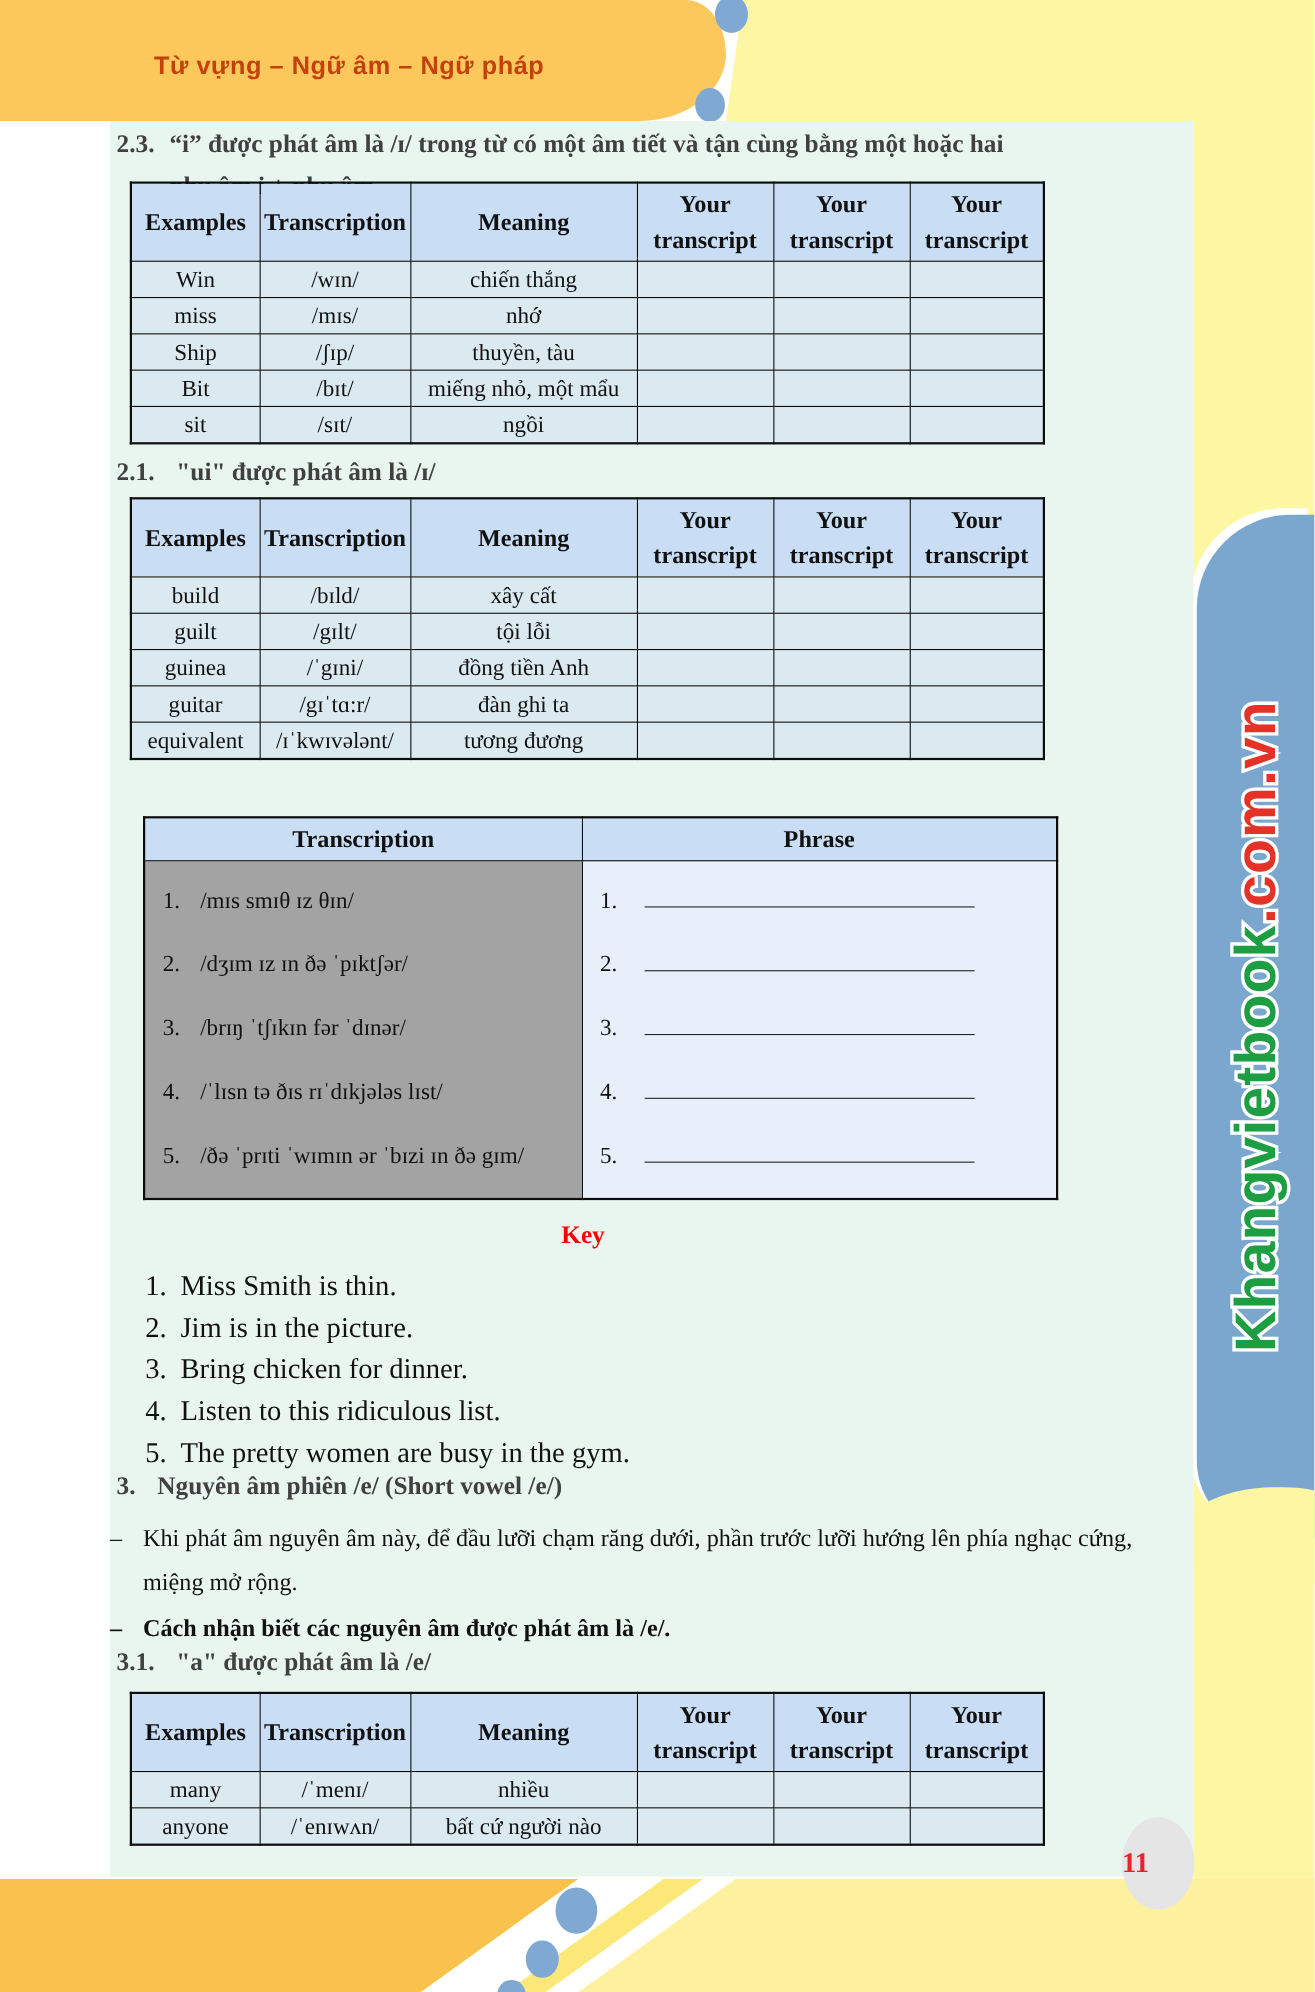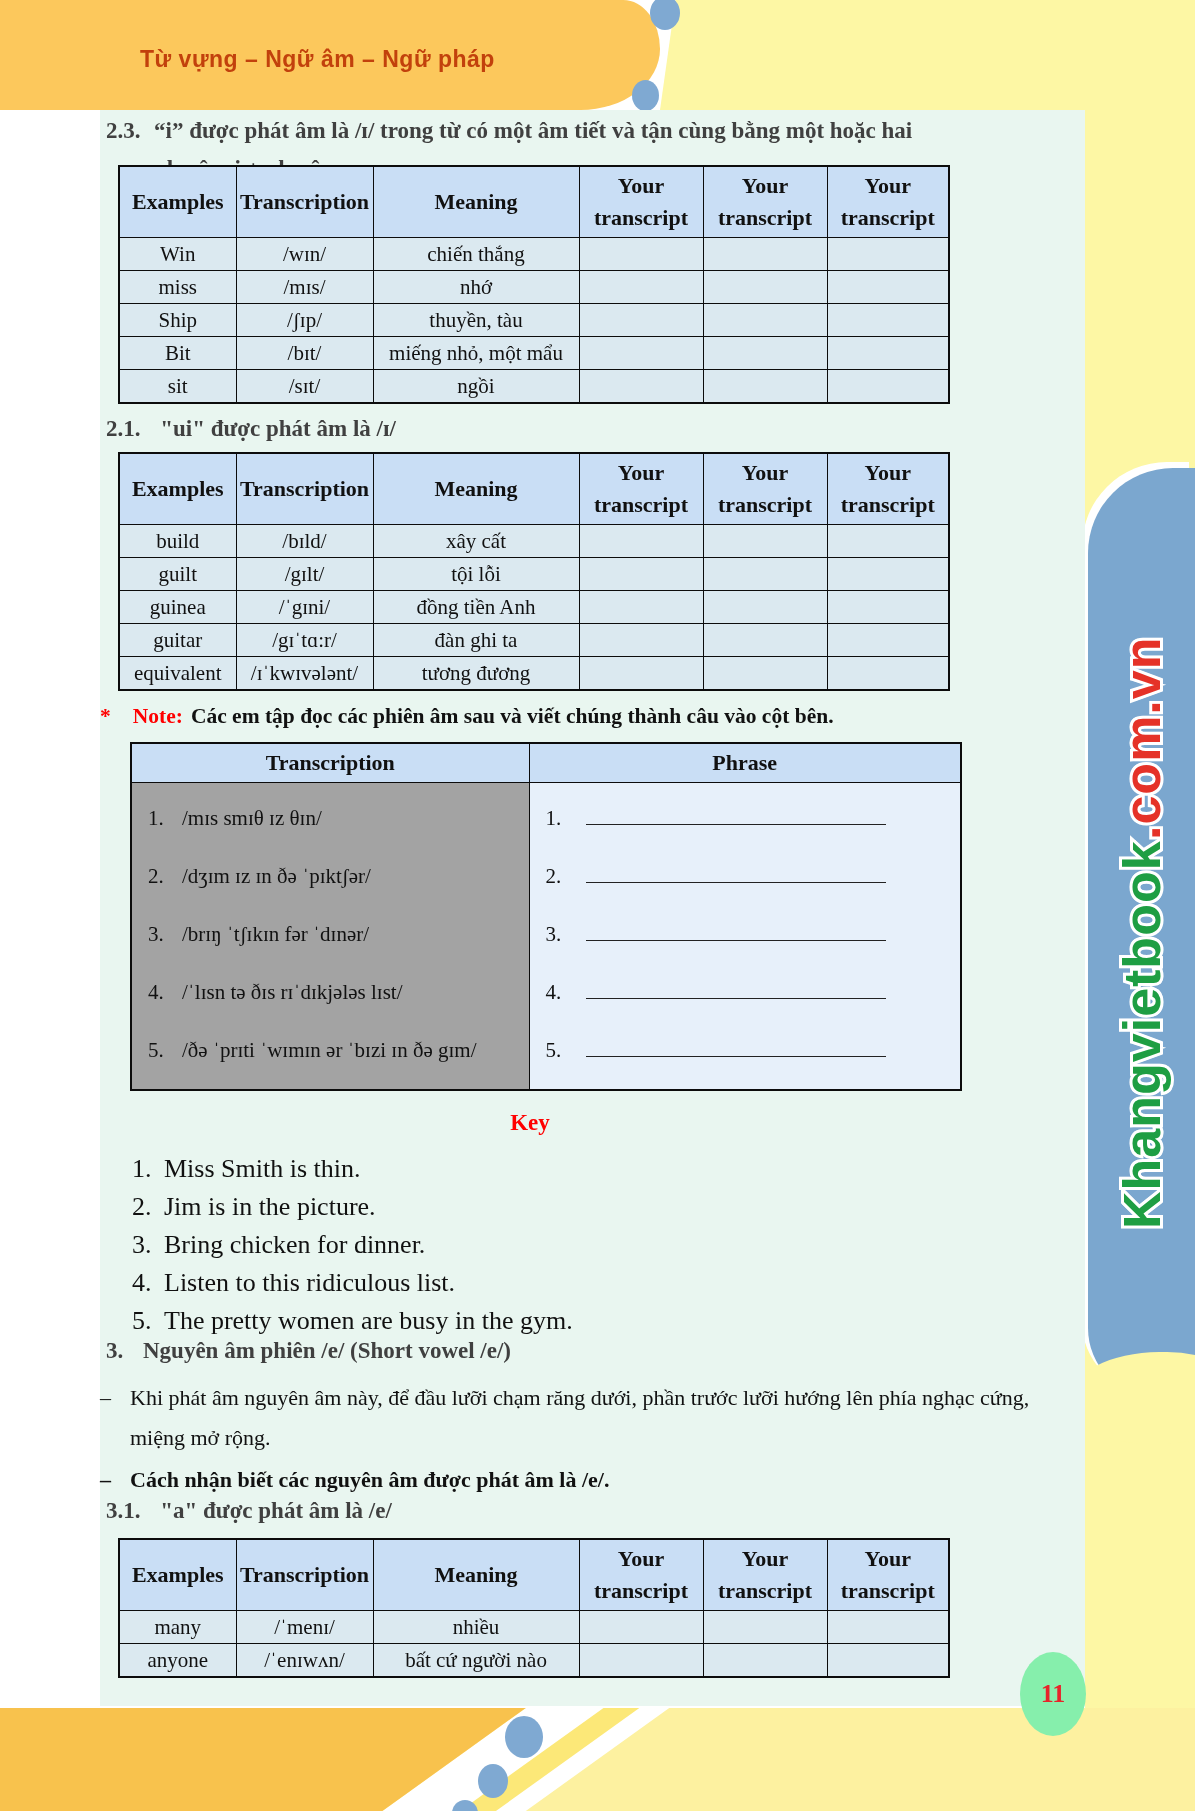--- a/index.html
+++ b/index.html
@@ -42,22 +42,22 @@
   .bottom-band{position:absolute;left:0;top:1708px;width:1195px;height:103px;background:#fdf1a0;overflow:hidden;}
   .bb-white{position:absolute;left:0;top:0;width:100%;height:100%;background:#fff;
     clip-path:polygon(44% 0,56% 0,44% 100%,32% 100%);}
   .bb-orange{position:absolute;left:0;top:0;width:100%;height:100%;background:#f8c24d;
     clip-path:polygon(0 0,44% 0,32% 100%,0 100%);}
   .bb-stripe{position:absolute;left:0;top:0;width:100%;height:100%;background:#fce878;
     clip-path:polygon(50.5% 0,53.5% 0,41.5% 100%,38.5% 100%);}
   .bb-dot1{left:505px;top:8px;width:38px;height:42px;}
   .bb-dot2{left:478px;top:56px;width:30px;height:34px;}
   .bb-dot3{left:452px;top:92px;width:26px;height:26px;}
-  .page-oval{position:absolute;left:1020px;top:1652px;width:66px;height:84px;background:#86efac;border-radius:50%;
-    display:flex;align-items:center;justify-content:center;z-index:5;}
+  .page-oval{position:absolute;left:1020px;top:1652px;width:66px;height:84px;background:#e5e5e5;border-radius:50%;
+    display:flex;align-items:center;justify-content:flex-start;z-index:5;}
   .page-num{color:#e8232a;font-weight:bold;font-size:26px;}
   
   .content{position:absolute;left:100px;top:110px;width:985px;height:1596px;background:#e9f6f0;}
   .abs{position:absolute;}
   .heading{color:#404040;font-weight:bold;font-size:23px;}
   .h-num{position:absolute;left:0;top:0;}
   .h-text{display:block;}
   .h23{left:6px;top:2px;width:848px;line-height:38px;}
   .h23 .h-text{padding-left:48px;}
   .h24{left:6px;top:306px;}
@@ -248,23 +248,20 @@
         <td>equivalent</td>
         <td>/ɪˈkwɪvələnt/</td>
         <td>tương đương</td>
         <td></td>
         <td></td>
         <td></td>
       </tr>
     </tbody>
   </table>
 
-  <div class="abs note-line">
-    <span class="note-star">*</span><span class="note-label">Note:</span><span>Các em tập đọc các phiên âm sau và viết chúng thành câu vào cột bên.</span>
-  </div>
 
   <table class="ptable">
     <colgroup>
         <col style="width:398px">
         <col style="width:432px">
       </colgroup>
     <thead>
       <tr>
         <th>Transcription</th>
         <th>Phrase</th>

